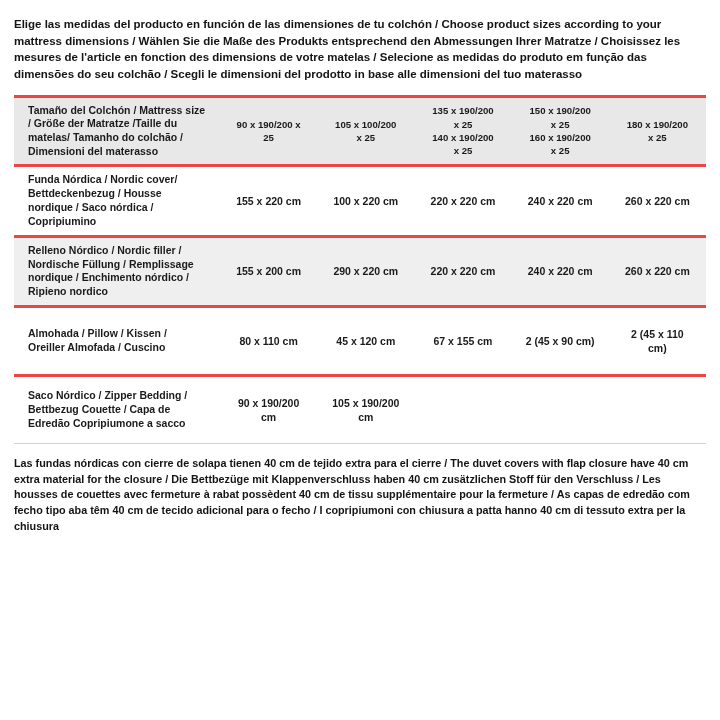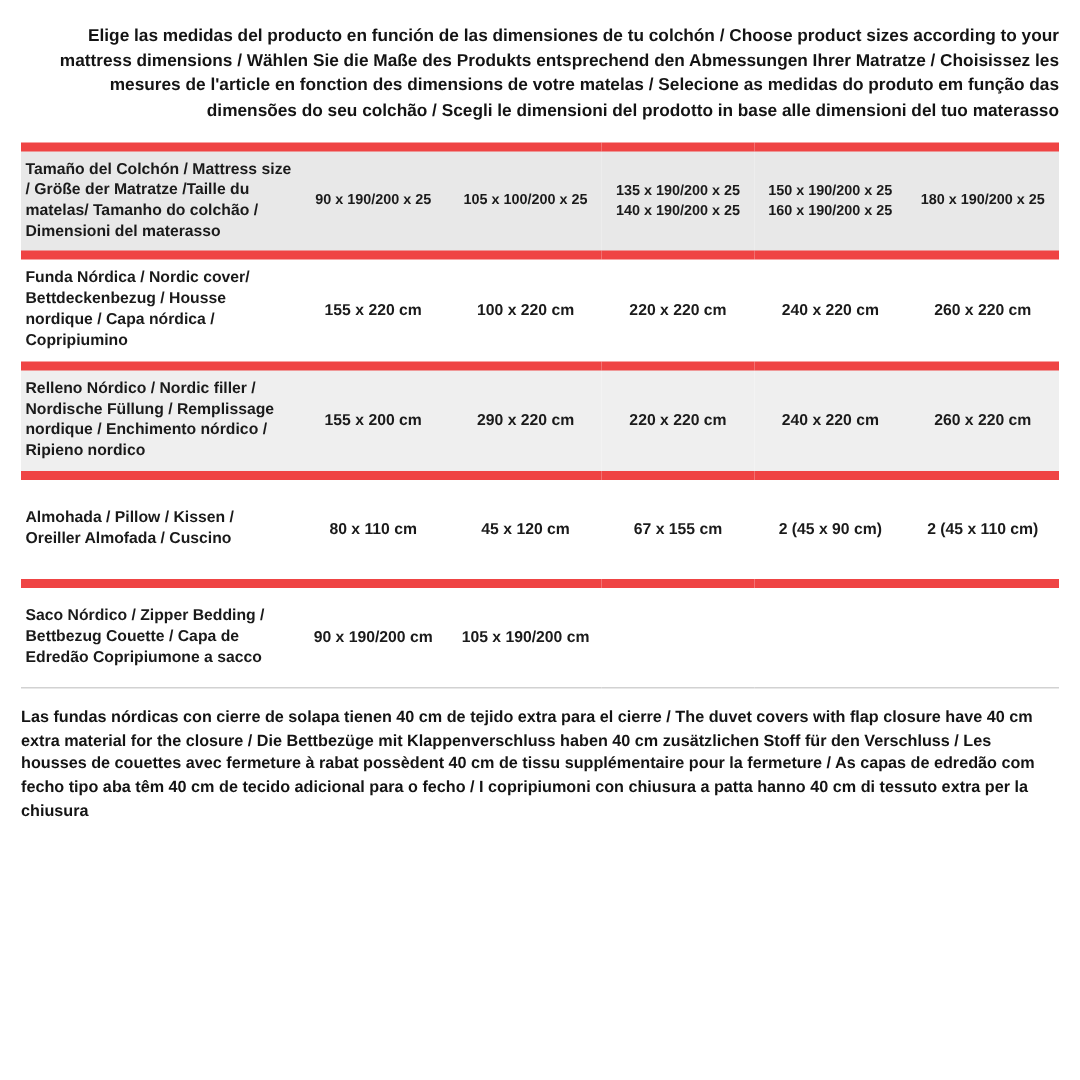--- a/index.html
+++ b/index.html
@@ -21,31 +21,31 @@
     padding: 16px 14px 10px 14px;
     display: flex;
     flex-direction: column;
   }
   .intro {
     font-size: 11.5px;
     line-height: 1.45;
     font-weight: bold;
     color: #141414;
     margin-bottom: 12px;
-    text-align: right;
+    text-align: left;
   }
   table.size-table {
     width: 100%;
     border-collapse: collapse;
     table-layout: fixed;
   }
   table.size-table td {
-    border-top: 6px solid #ef4444;
+    border-top: 3px solid #ef4444;
     border-bottom: 1px solid #d2d2d2;
-    padding: 6px 3px;
+    padding: 6px 14px;
     font-size: 10.5px;
     vertical-align: middle;
   }
   tr.row-head td {
     background: #e8e8e8;
   }
   tr.band td {
     background: #efefef;
   }
   tr.plain td {
@@ -95,21 +95,21 @@
       <tr class="row-head tall">
         <td class="label">Tamaño del Colchón / Mattress size / Größe der Matratze /Taille du matelas/ Tamanho do colchão / Dimensioni del materasso</td>
         <td class="val">90 x 190/200 x 25</td>
         <td class="val">105 x 100/200 x 25</td>
         <td class="val">135 x 190/200 x 25<br>140 x 190/200 x 25</td>
         <td class="val">150 x 190/200 x 25<br>160 x 190/200 x 25</td>
         <td class="val">180 x 190/200 x 25</td>
       </tr>
 
       <tr class="plain tall">
-        <td class="label">Funda Nórdica /  Nordic cover/ Bettdeckenbezug / Housse nordique / Capa nórdica / Copripiumino</td>
+        <td class="label">Funda Nórdica /  Nordic cover/ Bettdeckenbezug / Housse nordique / Saco nórdica / Copripiumino</td>
         <td class="val">155 x 220 cm</td>
         <td class="val">100 x 220 cm</td>
         <td class="val">220 x 220 cm</td>
         <td class="val">240 x 220 cm</td>
         <td class="val">260 x 220 cm</td>
       </tr>
 
 
 
       <tr class="band tall">

